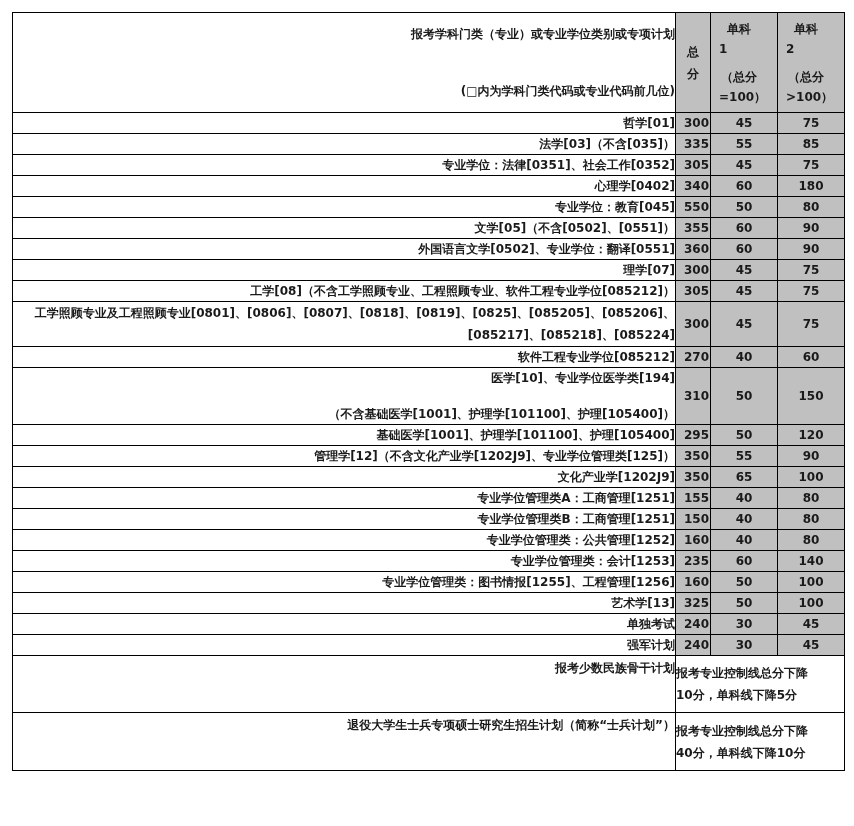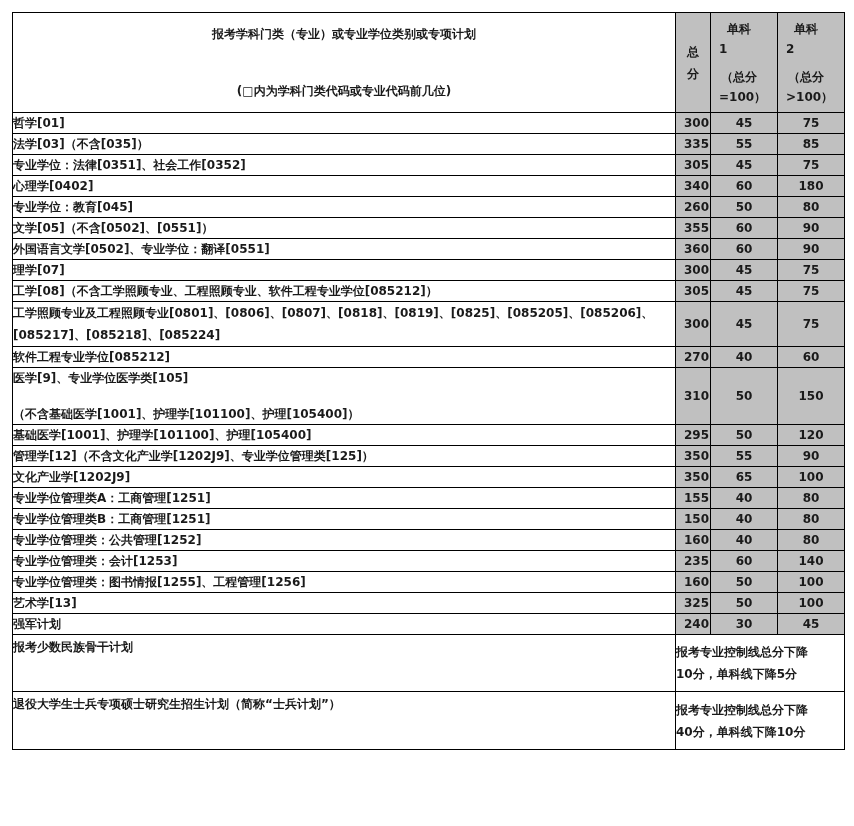--- a/index.html
+++ b/index.html
@@ -11,31 +11,31 @@
     width: 833px;
   }
   table.scores td, table.scores th {
     border: 1px solid #000; padding: 0; font-weight: bold; font-size: 12px;
     vertical-align: middle; overflow: hidden;
   }
   col.c-name { width: 663px; }
   col.c-total { width: 35px; }
   col.c-s1 { width: 67px; }
   col.c-s2 { width: 67px; }
-  .hdr-name { height: 99px; text-align: center; background: #fff; font-weight: bold; }
+  .hdr-name { height: 99px; text-align: right; background: #fff; font-weight: bold; }
   .hdr-name .l1 { display: block; margin-top: 0; font-size: 12px; }
   .hdr-name .l2 { display: block; margin-top: 40px; font-size: 12px; }
   .hdr-gray { background: #c0c0c0; }
   .hdr-total { text-align: center; font-size: 13px; line-height: 22px; padding-top: 10px; }
   .hdr-single { text-align: left; vertical-align: top; font-size: 12px; position: relative; }
   .hdr-single .t { display: block; text-align: center; padding-right: 10px; line-height: 20px; }
   .hdr-single .n { display: block; padding-left: 8px; line-height: 20px; }
   .hdr-single .p1 { display: block; padding-left: 10px; margin-top: 8px; line-height: 20px; }
   .hdr-single .p2 { display: block; padding-left: 8px; line-height: 20px; }
-  td.name { padding-left: 7px; text-align: left; background: #fff; }
+  td.name { padding-left: 7px; text-align: right; background: #fff; }
   td.num { background: #c0c0c0; text-align: center; }
   td.num.total { text-align: left; padding-left: 8px; }
   tr.r { height: 21px; }
   tr.r-tall2 td.name { line-height: 22px; }
   tr.r-med td.name .a { display: block; line-height: 20px; }
   tr.r-med td.name .b { display: block; line-height: 20px; margin-top: 16px; }
   tr.r-note { height: 57px; }
   tr.r-note td.name { vertical-align: top; padding-top: 4px; }
   td.note { vertical-align: top; padding: 4px 4px 0 8px; line-height: 22px; font-size: 12.5px; background: #fff; }
 </style>
@@ -92,21 +92,21 @@
         <td class="num">75</td>
       </tr>
   <tr class="r">
         <td class="name">心理学[0402]</td>
         <td class="num total">340</td>
         <td class="num">60</td>
         <td class="num">180</td>
       </tr>
   <tr class="r">
         <td class="name">专业学位：教育[045]</td>
-        <td class="num total">260</td>
+        <td class="num total">550</td>
         <td class="num">50</td>
         <td class="num">80</td>
       </tr>
   <tr class="r">
         <td class="name">文学[05]（不含[0502]、[0551]）</td>
         <td class="num total">355</td>
         <td class="num">60</td>
         <td class="num">90</td>
       </tr>
   <tr class="r">
@@ -134,21 +134,21 @@
         <td class="num">75</td>
       </tr>
   <tr class="r">
         <td class="name">软件工程专业学位[085212]</td>
         <td class="num total">270</td>
         <td class="num">40</td>
         <td class="num">60</td>
       </tr>
   <tr class="r r-med" style="height:56px">
     <td class="name">
-      <span class="a">医学[9]、专业学位医学类[105]</span>
+      <span class="a">医学[10]、专业学位医学类[194]</span>
       <span class="b">（不含基础医学[1001]、护理学[101100]、护理[105400]）</span>
     </td>
     <td class="num total">310</td>
         <td class="num">50</td>
         <td class="num">150</td>
   </tr>
   <tr class="r">
         <td class="name">基础医学[1001]、护理学[101100]、护理[105400]</td>
         <td class="num total">295</td>
         <td class="num">50</td>
@@ -194,20 +194,26 @@
         <td class="name">专业学位管理类：图书情报[1255]、工程管理[1256]</td>
         <td class="num total">160</td>
         <td class="num">50</td>
         <td class="num">100</td>
       </tr>
   <tr class="r">
         <td class="name">艺术学[13]</td>
         <td class="num total">325</td>
         <td class="num">50</td>
         <td class="num">100</td>
+      </tr>
+  <tr class="r">
+        <td class="name">单独考试</td>
+        <td class="num total">240</td>
+        <td class="num">30</td>
+        <td class="num">45</td>
       </tr>
   <tr class="r">
         <td class="name">强军计划</td>
         <td class="num total">240</td>
         <td class="num">30</td>
         <td class="num">45</td>
       </tr>
 
   <tr class="r-note">
     <td class="name">报考少数民族骨干计划</td>

